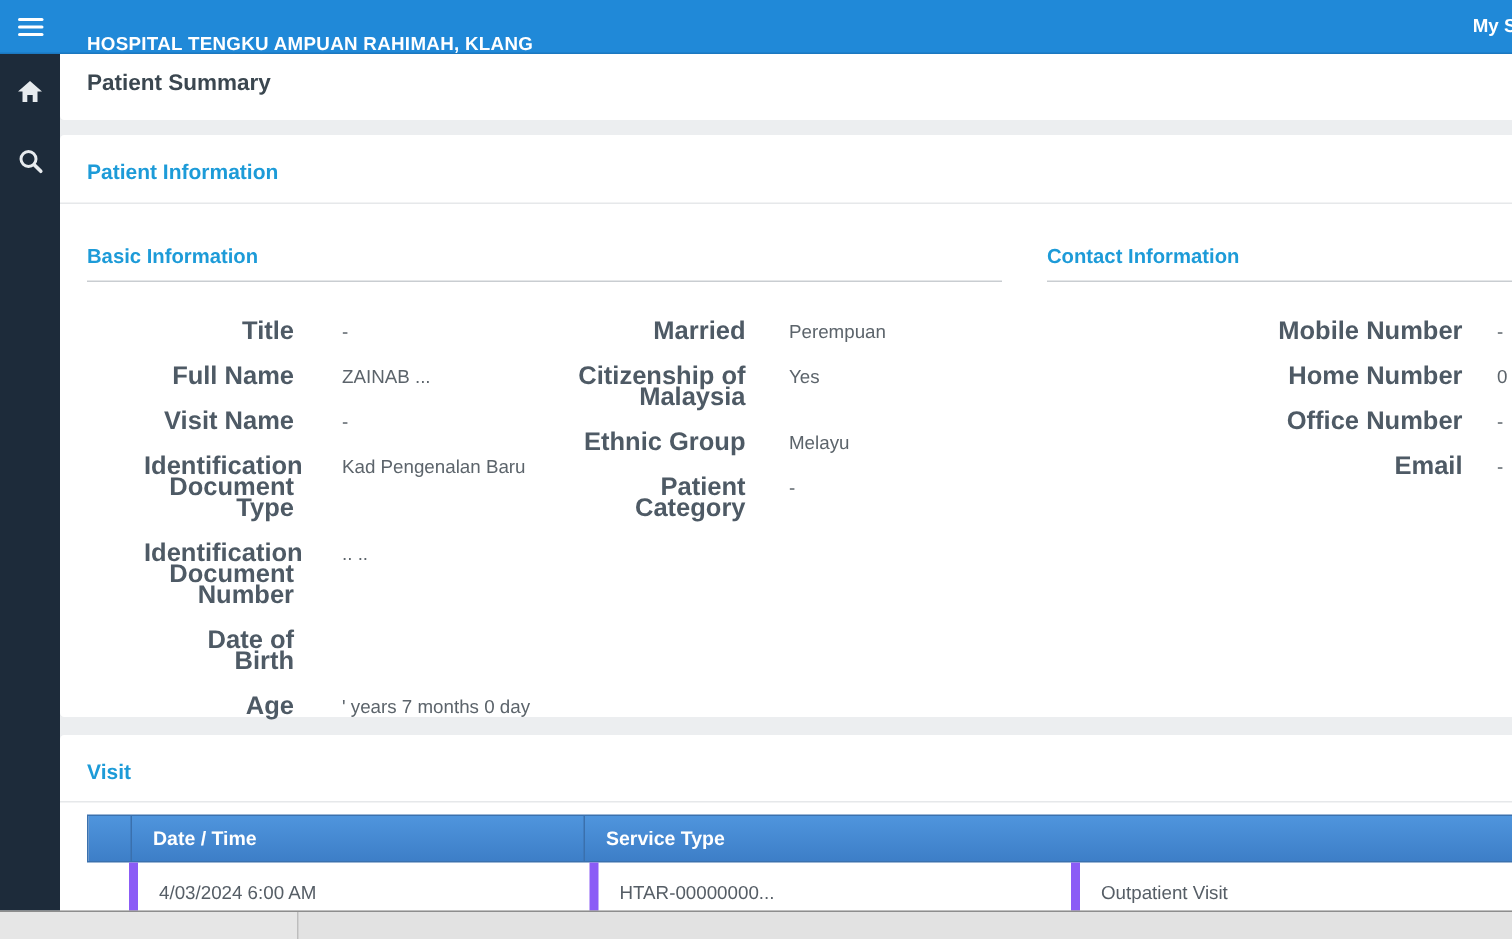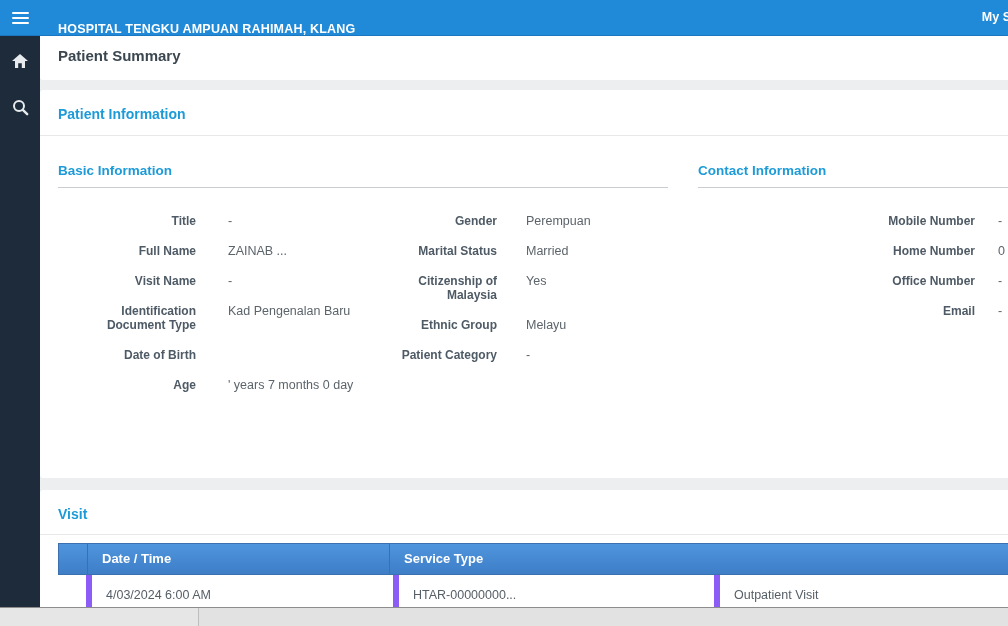--- a/index.html
+++ b/index.html
@@ -41,21 +41,21 @@
   .col-a .field-label { margin-left:38px; width:100px; }
   .col-a .field-value { margin-left:32px; }
   .col-b { width:320px; }
   .col-b .field-label { margin-left:21px; width:118px; }
   .col-b .field-value { margin-left:29px; }
   .contact-fields { margin-top:26px; }
   .contact-fields .field-label { width:277px; }
   .contact-fields .field-value { margin-left:23px; white-space:nowrap; }
 
   .field-row { display:flex; margin-bottom:16px; }
-  .field-label { text-align:right; font-weight:bold; color:#4e5a65; font-size:12px; line-height:14px; }
+  .field-label { text-align:right; font-weight:bold; color:#4e5a65; font-size:17px; line-height:14px; }
   .field-value { color:#5c646b; font-size:12.5px; line-height:14px; }
 
   
   .card-visit { margin-top:12px; height:140px; border-radius:3px 3px 0 0; overflow:hidden; position:relative; }
   .visit-heading { padding:16px 18px 0 18px; }
   .visit-divider { margin-top:12px; height:1px; background:#e6e8ea; }
   .visit-table { margin:8px 0 0 18px; width:1100px; }
   .thead { display:flex; height:30px; background:linear-gradient(#4f95dd,#3d7ec7); border:1px solid #3a71ae; }
   .th { line-height:30px; color:#ffffff; font-weight:bold; font-size:13px; padding-left:14px; border-left:1px solid #3a70ad; overflow:hidden; white-space:nowrap; }
   .th:first-child { border-left:none; }
@@ -129,36 +129,36 @@
             </div>
             <div class="field-row">
               <div class="field-label">Visit Name</div>
               <div class="field-value">-</div>
             </div>
             <div class="field-row">
               <div class="field-label">Identification Document Type</div>
               <div class="field-value">Kad Pengenalan Baru</div>
             </div>
             <div class="field-row">
+              <div class="field-label">Identification Document Number</div>
+              <div class="field-value">.. ..</div>
+            </div>
+            <div class="field-row">
               <div class="field-label">Date of Birth</div>
               <div class="field-value"></div>
             </div>
             <div class="field-row">
               <div class="field-label">Age</div>
               <div class="field-value">' years 7 months 0 day</div>
             </div>
           </div>
           <div class="col-b">
             <div class="field-row">
-              <div class="field-label">Gender</div>
+              <div class="field-label">Married</div>
               <div class="field-value">Perempuan</div>
-            </div>
-            <div class="field-row">
-              <div class="field-label">Marital Status</div>
-              <div class="field-value">Married</div>
             </div>
             <div class="field-row">
               <div class="field-label">Citizenship of Malaysia</div>
               <div class="field-value">Yes</div>
             </div>
             <div class="field-row">
               <div class="field-label">Ethnic Group</div>
               <div class="field-value">Melayu</div>
             </div>
             <div class="field-row">

